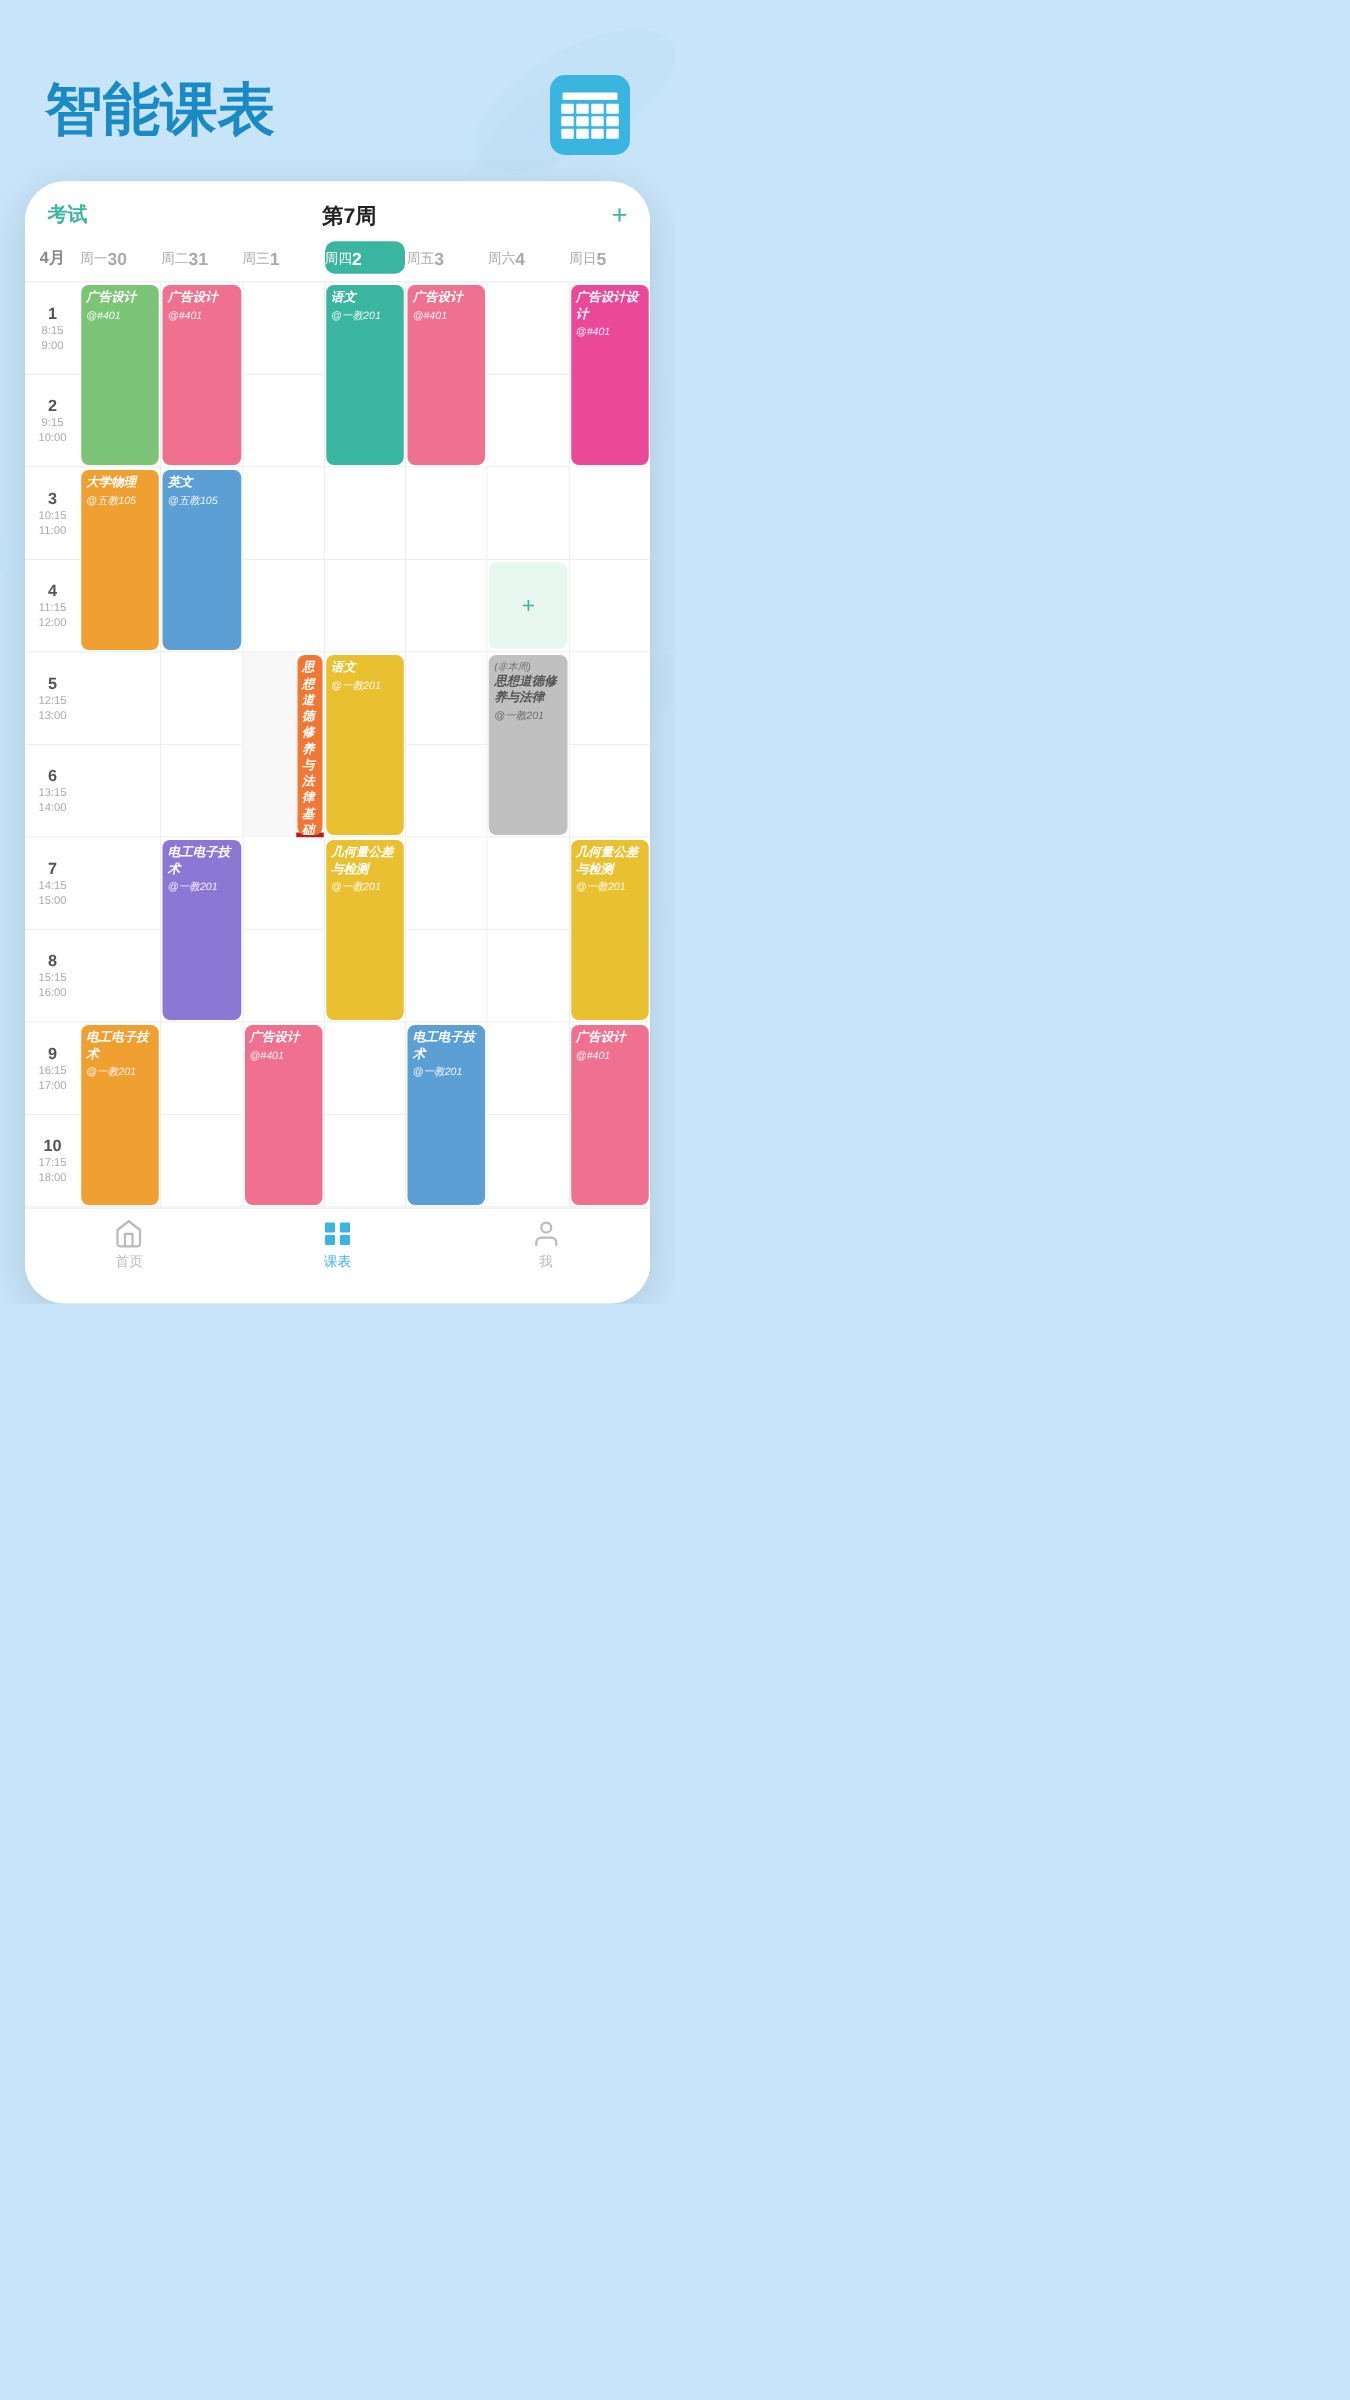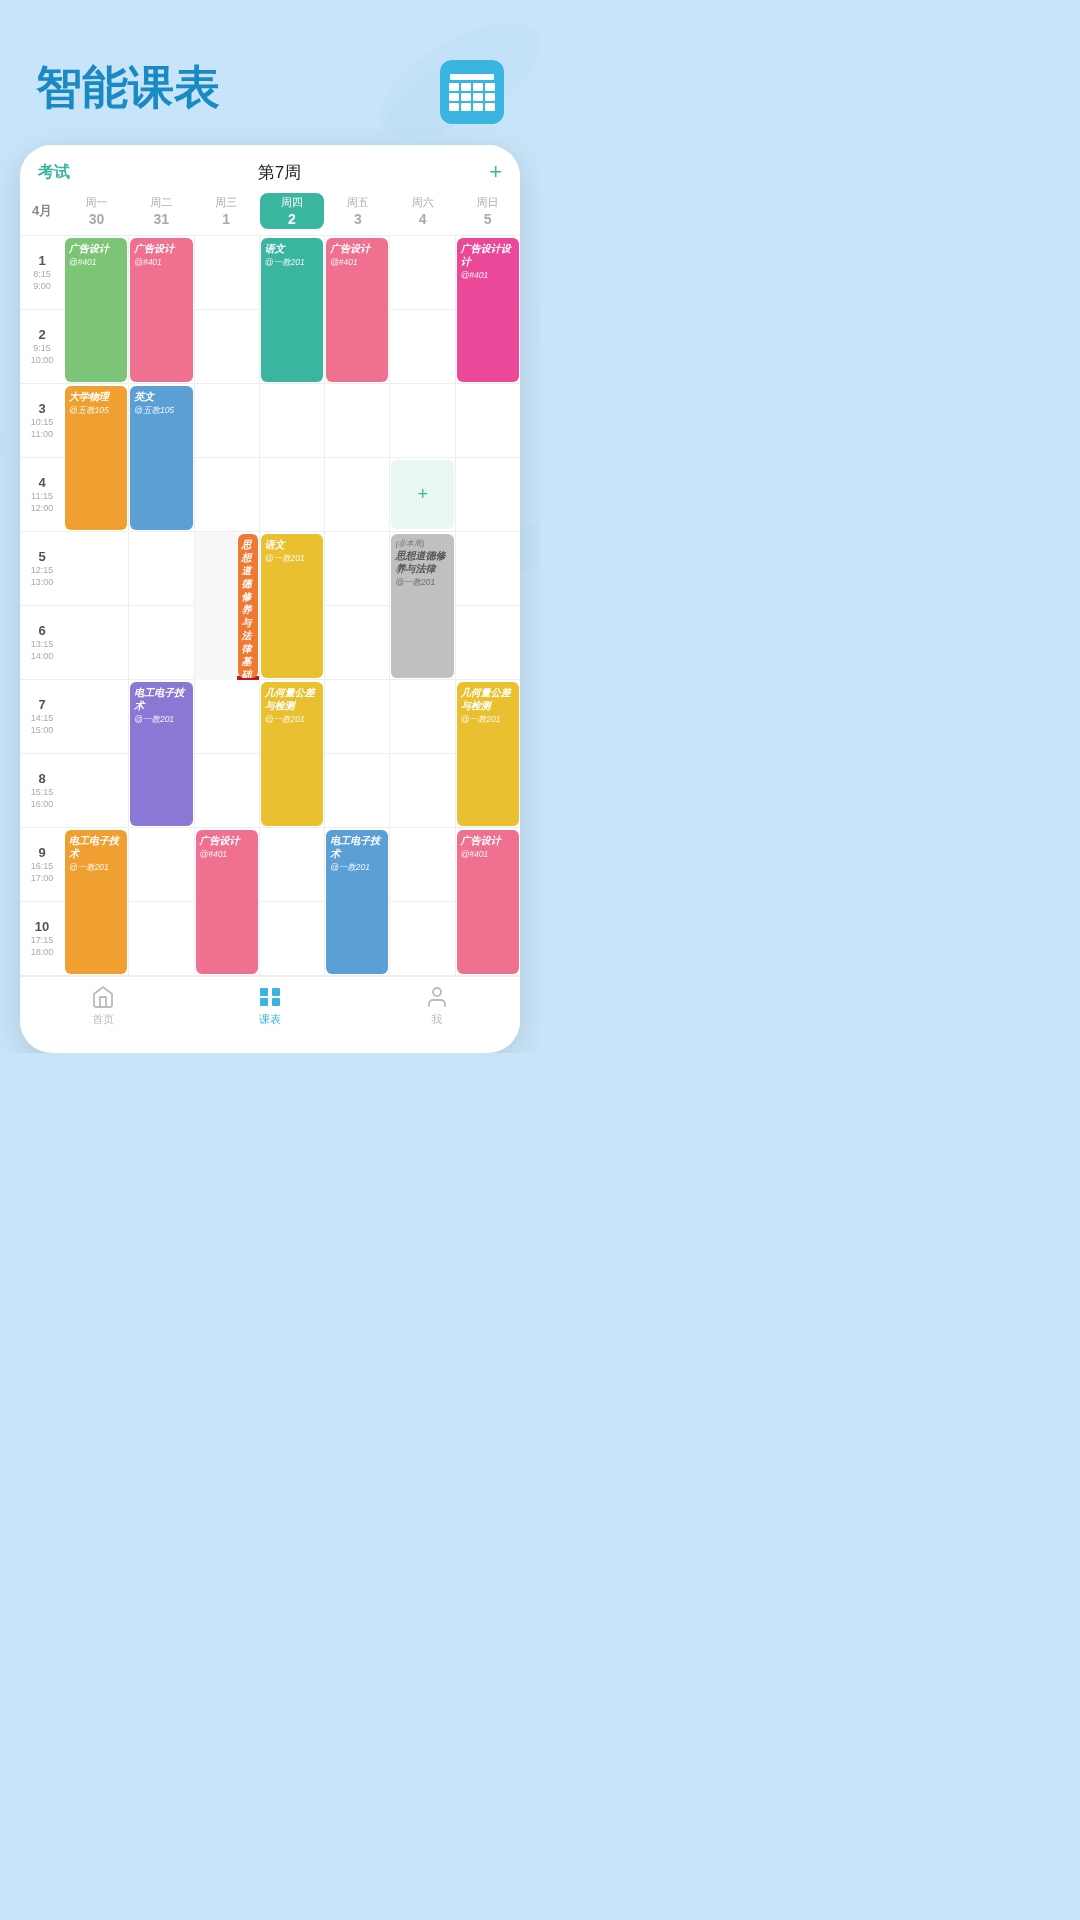--- a/index.html
+++ b/index.html
@@ -90,21 +90,21 @@
       padding: 14px 18px 8px 18px;
       background: white;
     }
     .schedule-exam-btn {
       color: #3ab5a0;
       font-size: 16px;
       font-weight: 600;
     }
     .schedule-week {
       font-size: 17px;
-      font-weight: 400;
+      font-weight: 700;
       color: #222;
     }
     .schedule-add-btn {
       color: #3ab5a0;
       font-size: 22px;
       font-weight: 400;
     }
 
     
     .day-header-row {
@@ -123,21 +123,21 @@
       padding: 4px 0;
     }
     .month-num {
       font-size: 13px;
       color: #888;
       font-weight: 600;
     }
     .day-col-header {
       flex: 1;
       display: flex;
-      flex-direction: column;
+      flex-direction: row;
       align-items: center;
       font-size: 11px;
       color: #aaa;
       padding: 2px 0;
     }
     .day-col-header.today {
       background: #3ab5a0;
       border-radius: 8px;
       color: white;
       margin: 0 1px;

